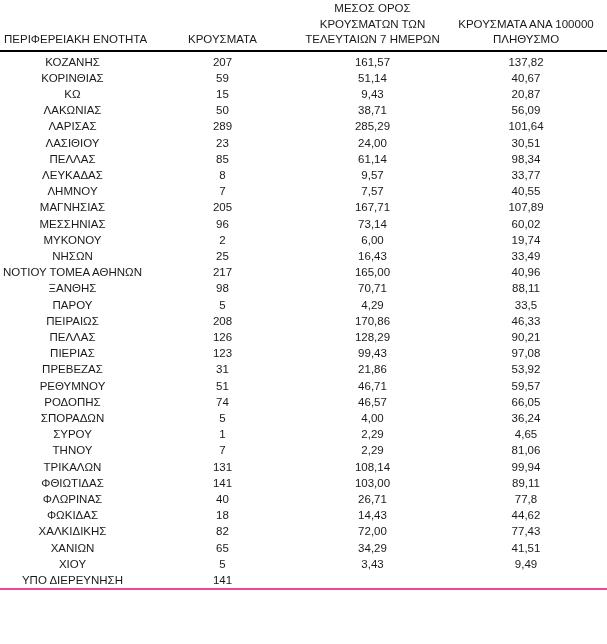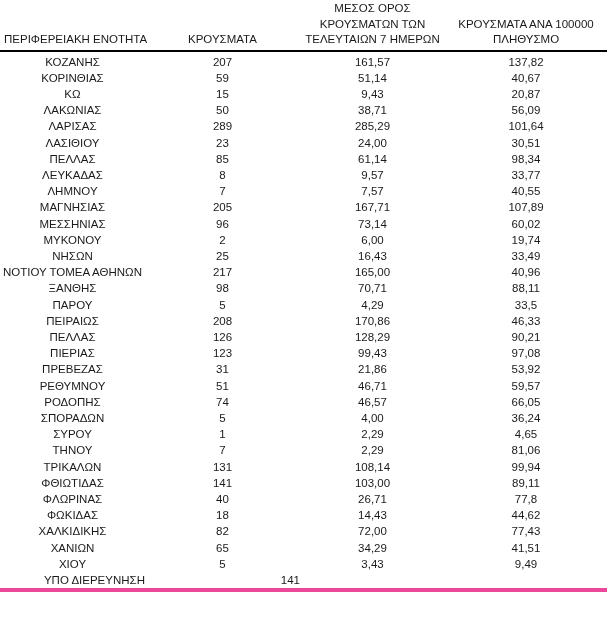--- a/index.html
+++ b/index.html
@@ -47,22 +47,21 @@
     line-height: 16.2px;
     padding: 0;
     text-align: center;
     white-space: nowrap;
     overflow: hidden;
   }
   .report-table tbody tr:first-child td {
     padding-top: 2px;
   }
   .report-table tbody tr:last-child td {
-    border-bottom: 4px solid #ec4899;
-    text-align: right;
+    border-bottom: 2px solid #ec4899;
   }
 </style>
 </head>
 <body>
 
 <table class="report-table">
   <colgroup>
     <col class="c1">
       <col class="c2">
       <col class="c3">

